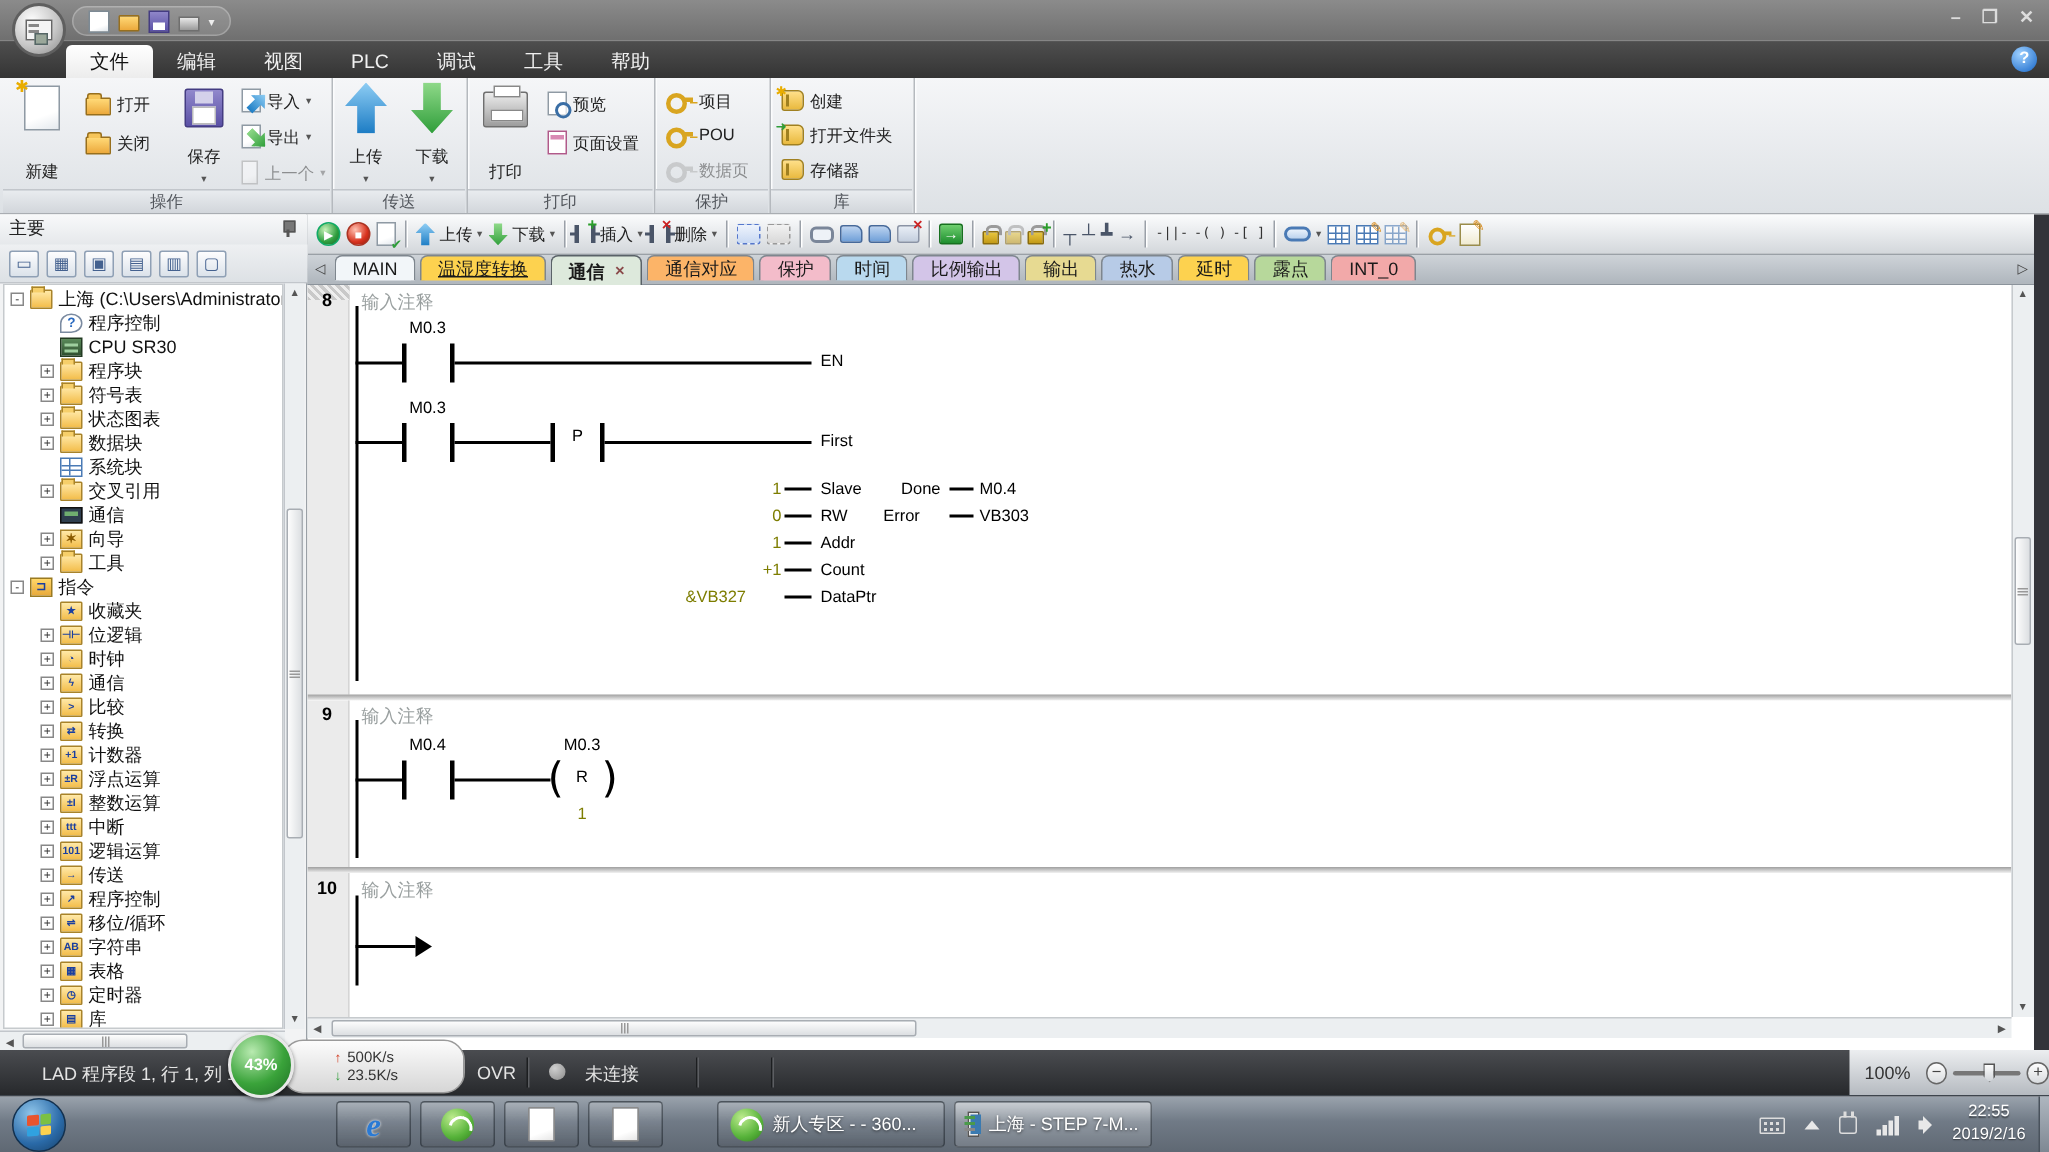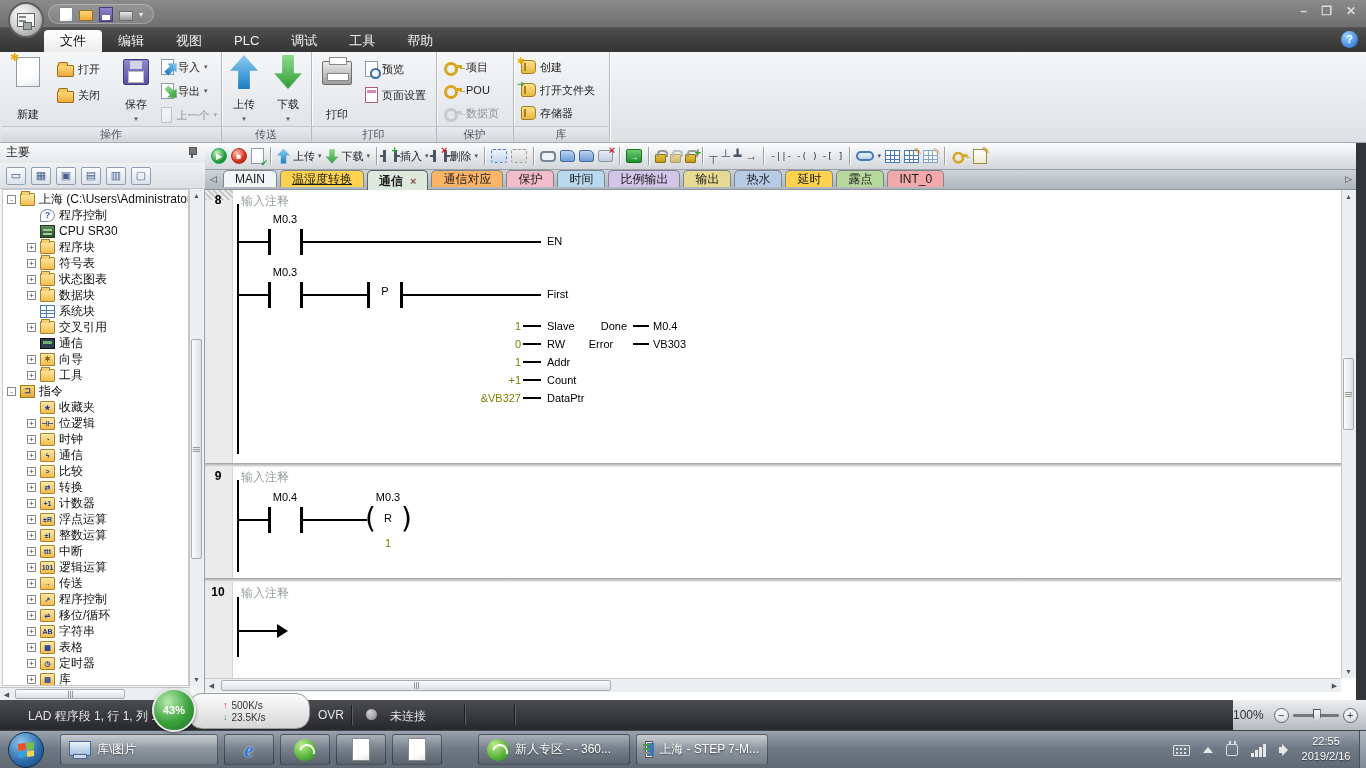--- a/index.html
+++ b/index.html
@@ -842,21 +842,21 @@
       <div class="pintxt" style="left:342px;top:202px">DataPtr</div>
       <div class="wire" style="left:318px;top:135px;width:18px"></div>
       <div class="wire" style="left:318px;top:153px;width:18px"></div>
       <div class="wire" style="left:318px;top:171px;width:18px"></div>
       <div class="wire" style="left:318px;top:189px;width:18px"></div>
       <div class="wire" style="left:318px;top:207px;width:18px"></div>
       <div class="pintxt val" style="left:242px;top:130px;width:74px;text-align:right">1</div>
       <div class="pintxt val" style="left:242px;top:148px;width:74px;text-align:right">0</div>
       <div class="pintxt val" style="left:242px;top:166px;width:74px;text-align:right">1</div>
       <div class="pintxt val" style="left:242px;top:184px;width:74px;text-align:right">+1</div>
-      <div class="pintxt val" style="left:242px;top:202px;width:74px;text-align:right">&amp;VB327</div>
+      <div class="pintxt val" style="left:252px;top:202px;width:74px;text-align:left">&amp;VB327</div>
       <div class="pintxt" style="left:370px;top:130px;width:52px;text-align:right">Done</div>
       <div class="pintxt" style="left:370px;top:148px;width:52px;text-align:center">Error</div>
       <div class="wire" style="left:428px;top:135px;width:16px"></div>
       <div class="wire" style="left:428px;top:153px;width:16px"></div>
       <div class="pintxt" style="left:448px;top:130px">M0.4</div>
       <div class="pintxt" style="left:448px;top:148px">VB303</div>
     </div>
     <div class="netsep" style="top:273px"></div>
 
     <div class="net" style="top:277px;height:111px">
@@ -926,41 +926,37 @@
           <span>23.5K/s</span>
         </div>
     </div>
     <span class="abs" style="left:318px;top:8px">OVR</span>
     <span class="ssep" style="left:352px"></span>
     <span class="conn-dot" style="left:366px;top:9px"></span>
     <span class="abs" style="left:390px;top:8px">未连接</span>
     <span class="ssep" style="left:465px"></span>
     <span class="ssep" style="left:515px"></span>
     <div class="zoomband">
-      <span style="">100%</span>
+      <span style="margin-left:10px">100%</span>
       <span class="zbtn" style="margin-left:10px">−</span>
       <span class="ztrack">
           <span class="zthumb"></span>
         </span>
       <span class="zbtn">+</span>
     </div>
   </div>
 
   <div class="taskbar">
     <div class="startorb">
       <div class="winflag">
         <i style="background:#e8542f"></i>
           <i style="background:#7bc043"></i>
           <i style="background:#30a2e0"></i>
           <i style="background:#fdd24f"></i>
       </div>
-    </div>
-    <div class="tbtn lit" style="left:60px;width:158px">
-      <span class="expico"></span>
-        <span>库\图片</span>
     </div>
     <div class="tbtn" style="left:224px;width:50px;justify-content:center">
         <span class="ie-e">e</span>
       </div>
     <div class="tbtn" style="left:280px;width:50px;justify-content:center">
         <span class="g360"></span>
       </div>
     <div class="tbtn" style="left:336px;width:50px;justify-content:center">
         <span class="docico"></span>
       </div>

